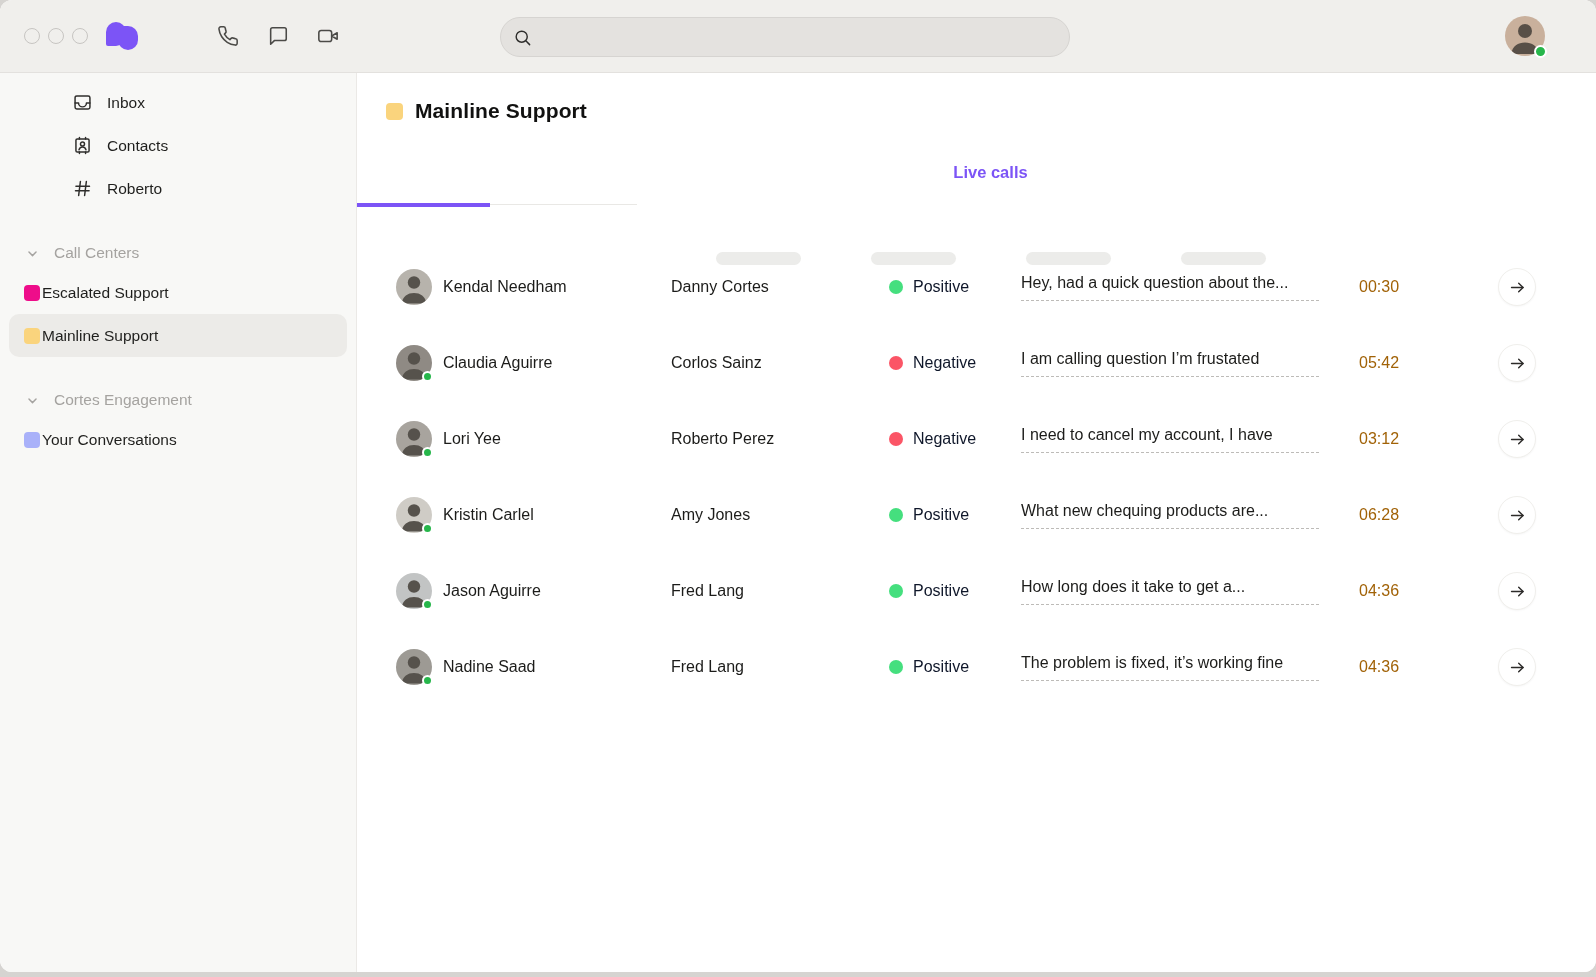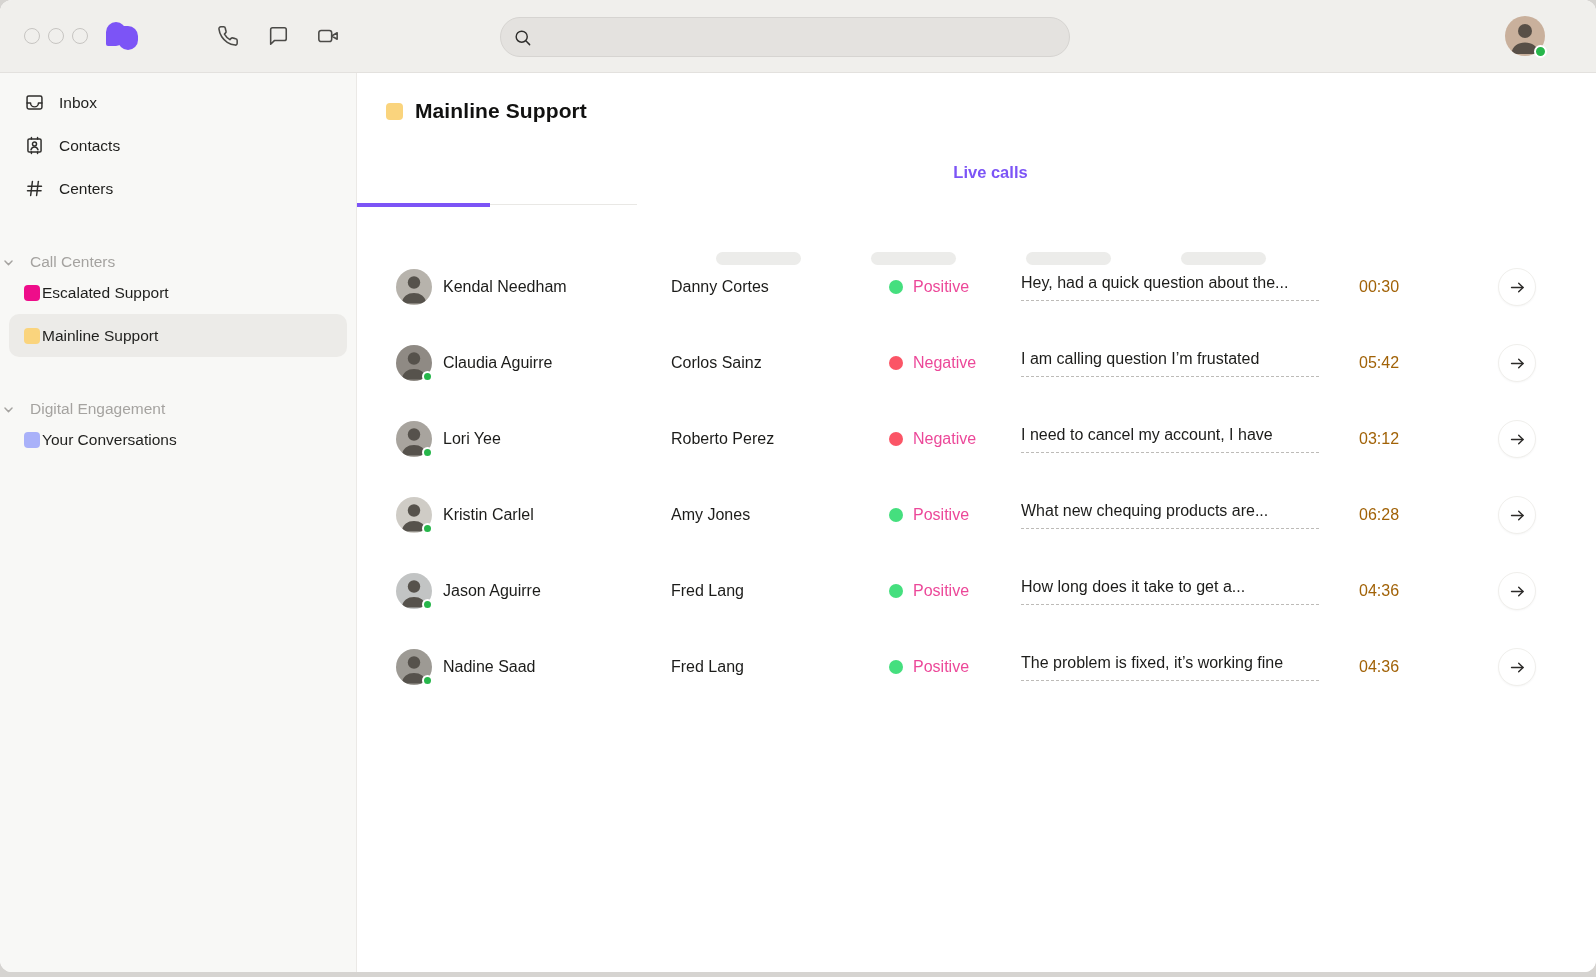--- a/index.html
+++ b/index.html
@@ -64,27 +64,27 @@
   .content { flex:1; display:flex; min-height:0; }
   .sidebar {
     width:357px; flex:0 0 357px;
     background:#f8f8f6;
     border-right:1px solid #ebe9e6;
     padding-top:8px;
   }
   .nav-item {
     height:43px; display:flex; align-items:center;
     padding-left:24px; gap:14px;
-    font-size:15.5px; color:#1f1f1d; cursor:pointer;
+    font-size:15.5px; color:#1f1f1d; cursor:pointer;margin-left:48px;
   }
   .nav-item svg { stroke:#2f2e2c; flex:0 0 auto; }
   .section-header {
     margin-top:25px; height:36px;
-    display:flex; align-items:flex-end; gap:13px;
-    font-size:15.5px; color:#a5a3a0; cursor:pointer;
+    display:flex; align-items:center; gap:13px;
+    padding-left:24px; font-size:15.5px; color:#a5a3a0; cursor:pointer;
   }
   .section-header svg { stroke:#a5a3a0; }
   .channel-item {
     height:43px; display:flex; align-items:center; gap:2px;
     margin:0 9px; padding-left:15px; border-radius:10px;
     font-size:15.5px; color:#1f1f1d; cursor:pointer;
   }
   .channel-item.selected { background:#ecebe8; }
   .channel-square { width:16px; height:16px; border-radius:4px; flex:0 0 auto; }
 
@@ -108,21 +108,21 @@
   .rows { margin-top:44px; }
   .call-row {
     height:76px;
     display:grid;
     grid-template-columns:47px 228px 218px 132px 298px 1fr 38px;
     align-items:center;
     padding:0 60px 0 39px;
   }
   .cell-avatar { width:36px; height:36px; }
   .cell-name, .cell-caller { font-size:16px; color:#1c1c1a; }
-  .cell-sentiment { display:flex; align-items:center; gap:10px; font-size:16px; color:#ec4899; }
+  .cell-sentiment { display:flex; align-items:center; gap:10px; font-size:16px; color:#0f172a; }
   .sent-dot { width:14px; height:14px; border-radius:50%; flex:0 0 auto; }
   .cell-transcript {
     font-size:16px; color:#1c1c1a;
     width:298px; padding-bottom:8px;
     border-bottom:1px dashed #bdbbb8;
     white-space:nowrap; overflow:hidden;
     cursor:pointer;
   }
   .cell-time { font-size:16px; color:#a16207; padding-left:40px; }
   .go-btn {
@@ -216,21 +216,21 @@
 
   <div class="nav-item">
     <span class="nav-icon" style="display: flex;">
               <svg width="21" height="21" viewBox="0 0 24 24" fill="none" stroke="#2f2e2c" stroke-width="1.7" stroke-linecap="round" stroke-linejoin="round">
                 <line x1="9.6" y1="4" x2="7.6" y2="20"></line>
                 <line x1="16.4" y1="4" x2="14.4" y2="20"></line>
                 <line x1="4.5" y1="9.3" x2="20" y2="9.3"></line>
                 <line x1="4" y1="14.7" x2="19.5" y2="14.7"></line>
               </svg>
             </span>
-    <span>Centers</span>
+    <span>Roberto</span>
   </div>
 </div>
       <div id="sidebar-sections">
   <div>
     <div class="section-header">
       <svg width="17" height="17" viewBox="0 0 24 24" fill="none" stroke-width="2" stroke-linecap="round" stroke-linejoin="round">
                 <path d="M7 10l5 5 5-5"></path>
               </svg>
       <span>Call Centers</span>
     </div>
@@ -245,21 +245,21 @@
     <span>Mainline Support</span>
   </div>
 </div>
   </div>
 
   <div>
     <div class="section-header">
       <svg width="17" height="17" viewBox="0 0 24 24" fill="none" stroke-width="2" stroke-linecap="round" stroke-linejoin="round">
                 <path d="M7 10l5 5 5-5"></path>
               </svg>
-      <span>Digital Engagement</span>
+      <span>Cortes Engagement</span>
     </div>
     <div class="section-items">
   <div class="channel-item">
     <span class="channel-square" style="background: rgb(169, 177, 249);"></span>
     <span>Your Conversations</span>
   </div>
 </div>
   </div>
 </div>
     </div>

